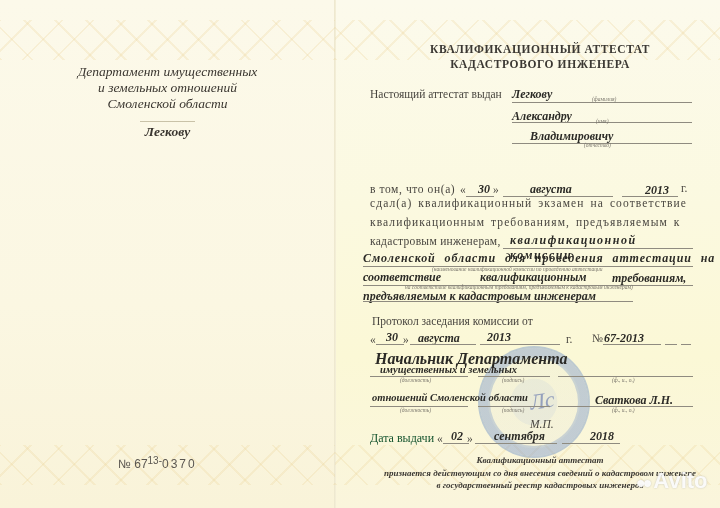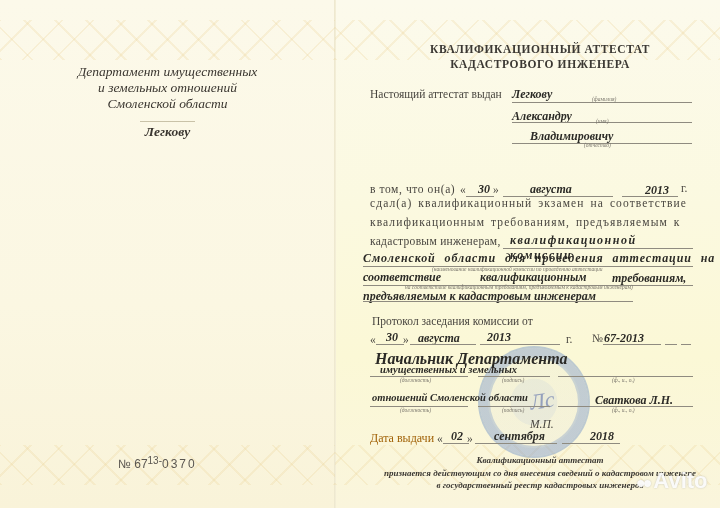--- a/index.html
+++ b/index.html
@@ -131,21 +131,21 @@
 <div class="abs hand" style="left:595px;top:393px;">Сваткова Л.Н.</div>
 <div class="line" style="left:370px;top:406px;width:98px;"></div>
 <div class="line" style="left:478px;top:406px;width:72px;"></div>
 <div class="line" style="left:558px;top:406px;width:135px;"></div>
 <div class="cap" style="left:400px;top:407px;">(должность)</div>
 <div class="cap" style="left:502px;top:407px;">(подпись)</div>
 <div class="cap" style="left:612px;top:407px;">(ф., и., о.)</div>
 
 <div class="abs plain" style="left:530px;top:418px;font-style:italic;">М.П.</div>
 
-<div class="abs" style="left:370px;top:431px;font-size:12px;color:#a16207;">Дата выдачи</div>
+<div class="abs" style="left:370px;top:431px;font-size:12px;color:#14532d;">Дата выдачи</div>
 <div class="abs plain" style="left:437px;top:432px;">«</div>
 <div class="abs hand" style="left:451px;top:429px;">02</div>
 <div class="abs plain" style="left:467px;top:432px;">»</div>
 <div class="line" style="left:443px;top:443px;width:26px;"></div>
 <div class="abs hand" style="left:494px;top:429px;">сентября</div>
 <div class="line" style="left:475px;top:443px;width:82px;"></div>
 <div class="abs hand" style="left:590px;top:429px;">2018</div>
 <div class="line" style="left:562px;top:443px;width:58px;"></div>
 
 <div class="abs footer">

